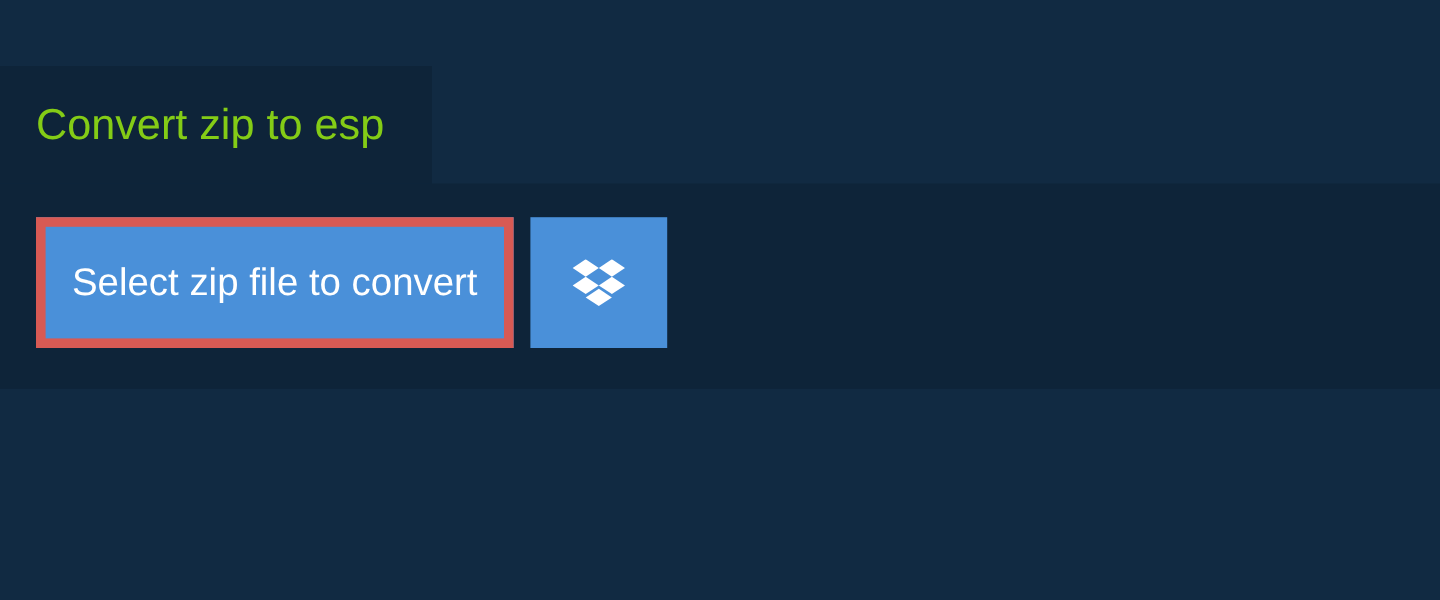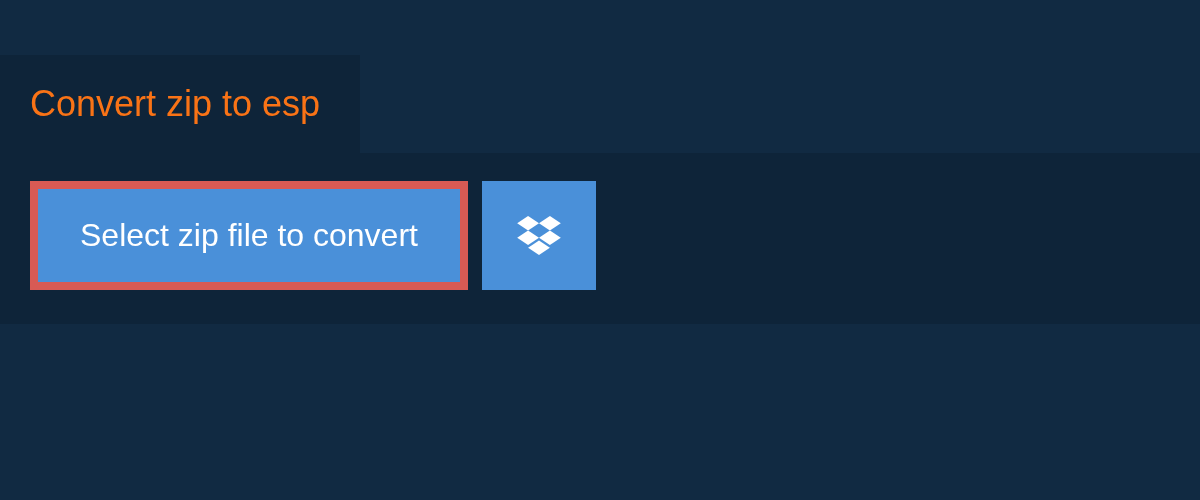--- a/index.html
+++ b/index.html
@@ -11,41 +11,41 @@
       overflow: hidden;
     }
     .tab-header {
       display: inline-block;
       background: #0e2439;
       padding: 28px 40px 28px 30px;
       margin-left: 0;
       margin-top: 55px;
     }
     .tab-header-text {
-      color: #f97316;
+      color: #84cc16;
       font-size: 36px;
       font-weight: 400;
     }
     .content-area {
       background: #0e2439;
       padding: 28px 30px 34px 30px;
       width: 100%;
     }
     .button-row {
       display: flex;
       gap: 14px;
       align-items: stretch;
     }
     .select-button {
       background: #4a90d9;
       border: 8px solid #d85a54;
       color: #ffffff;
       font-size: 32px;
       font-weight: 400;
-      padding: 28px 42px;
+      padding: 28px 22px;
       cursor: pointer;
       display: flex;
       align-items: center;
       justify-content: center;
     }
     .dropbox-button {
       background: #4a90d9;
       width: 114px;
       display: flex;
       align-items: center;

